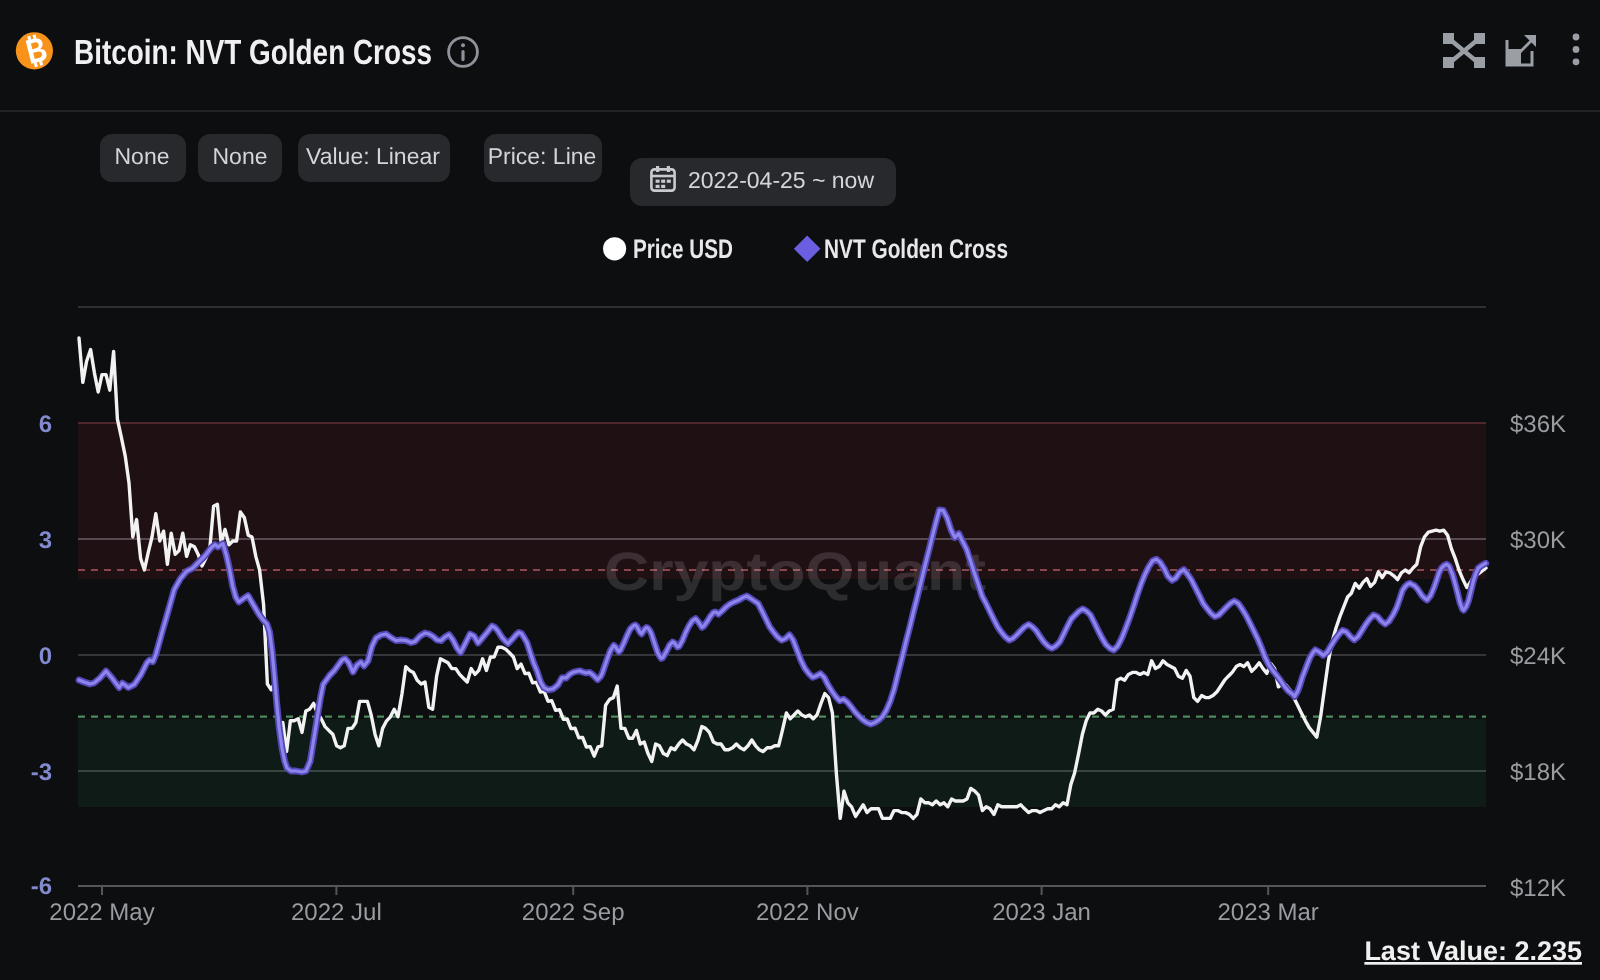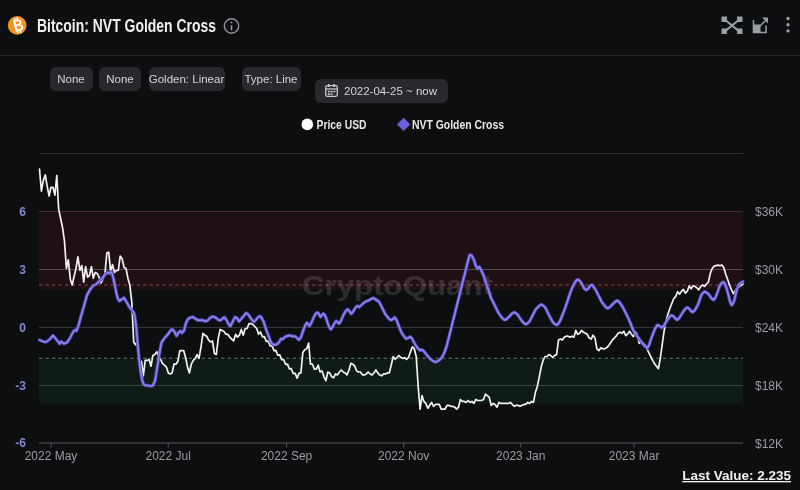--- a/index.html
+++ b/index.html
@@ -42,22 +42,22 @@
     <rect x="753.5" y="24.5" width="7" height="8" stroke="none"></rect>
     <circle cx="788" cy="18.5" r="1.7" stroke="none"></circle>
     <circle cx="788" cy="24.7" r="1.7" stroke="none"></circle>
     <circle cx="788" cy="30.9" r="1.7" stroke="none"></circle>
   </g>
 </svg>
 
 <div class="btn" style="left:5.5px;width:32px;margin-left:48px;">Day</div>
 <div class="btn" style="left:49.5px;width:43px;">None</div>
 <div class="btn" style="left:99px;width:42px;">None</div>
-<div class="btn" style="left:148.5px;width:76px;">Golden: Linear</div>
-<div class="btn" style="left:241.5px;width:59px;">Type: Line</div>
+<div class="btn" style="left:148.5px;width:76px;">Value: Linear</div>
+<div class="btn" style="left:241.5px;width:59px;">Price: Line</div>
 <div class="btn" style="left:314.5px;width:133px;margin-top:12px;">
   <svg width="13" height="13" viewBox="0 0 13 13" style="vertical-align:-2px;margin-right:6px">
     <rect x="0.7" y="1.7" width="11.6" height="10.6" rx="1.5" fill="none" stroke="#c7cad0" stroke-width="1.3"></rect>
     <line x1="0.7" y1="5" x2="12.3" y2="5" stroke="#c7cad0" stroke-width="1.3"></line>
     <rect x="3" y="0" width="1.6" height="3" fill="#c7cad0"></rect>
       <rect x="8.4" y="0" width="1.6" height="3" fill="#c7cad0"></rect>
     <rect x="2.8" y="6.8" width="2" height="1.6" fill="#c7cad0"></rect>
       <rect x="5.6" y="6.8" width="2" height="1.6" fill="#c7cad0"></rect>
       <rect x="8.4" y="6.8" width="2" height="1.6" fill="#c7cad0"></rect>
     <rect x="2.8" y="9.4" width="2" height="1.6" fill="#c7cad0"></rect>

